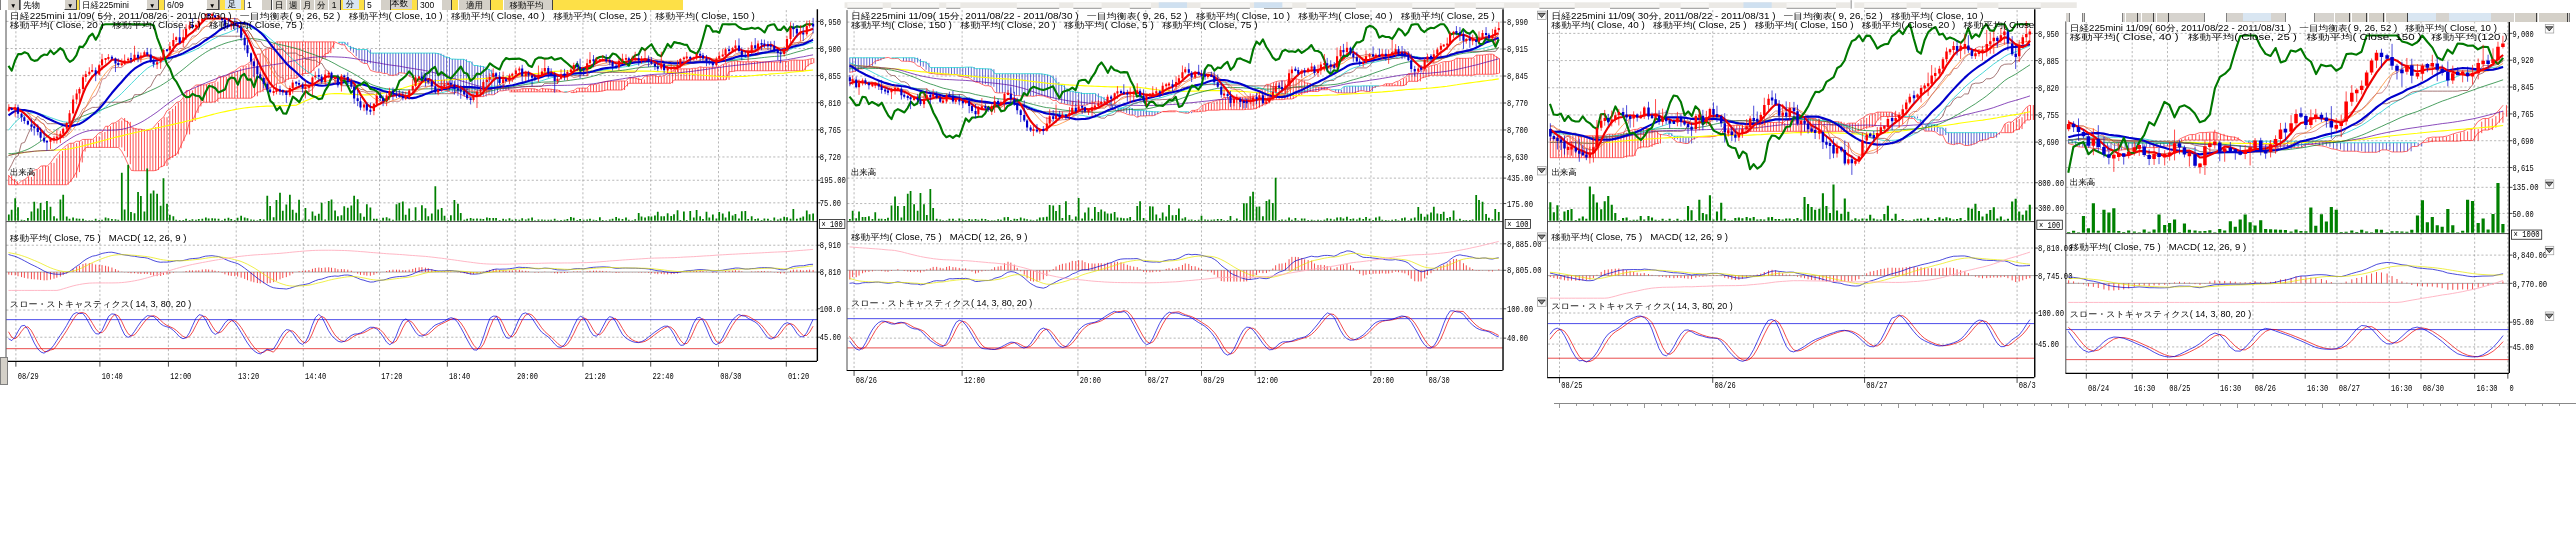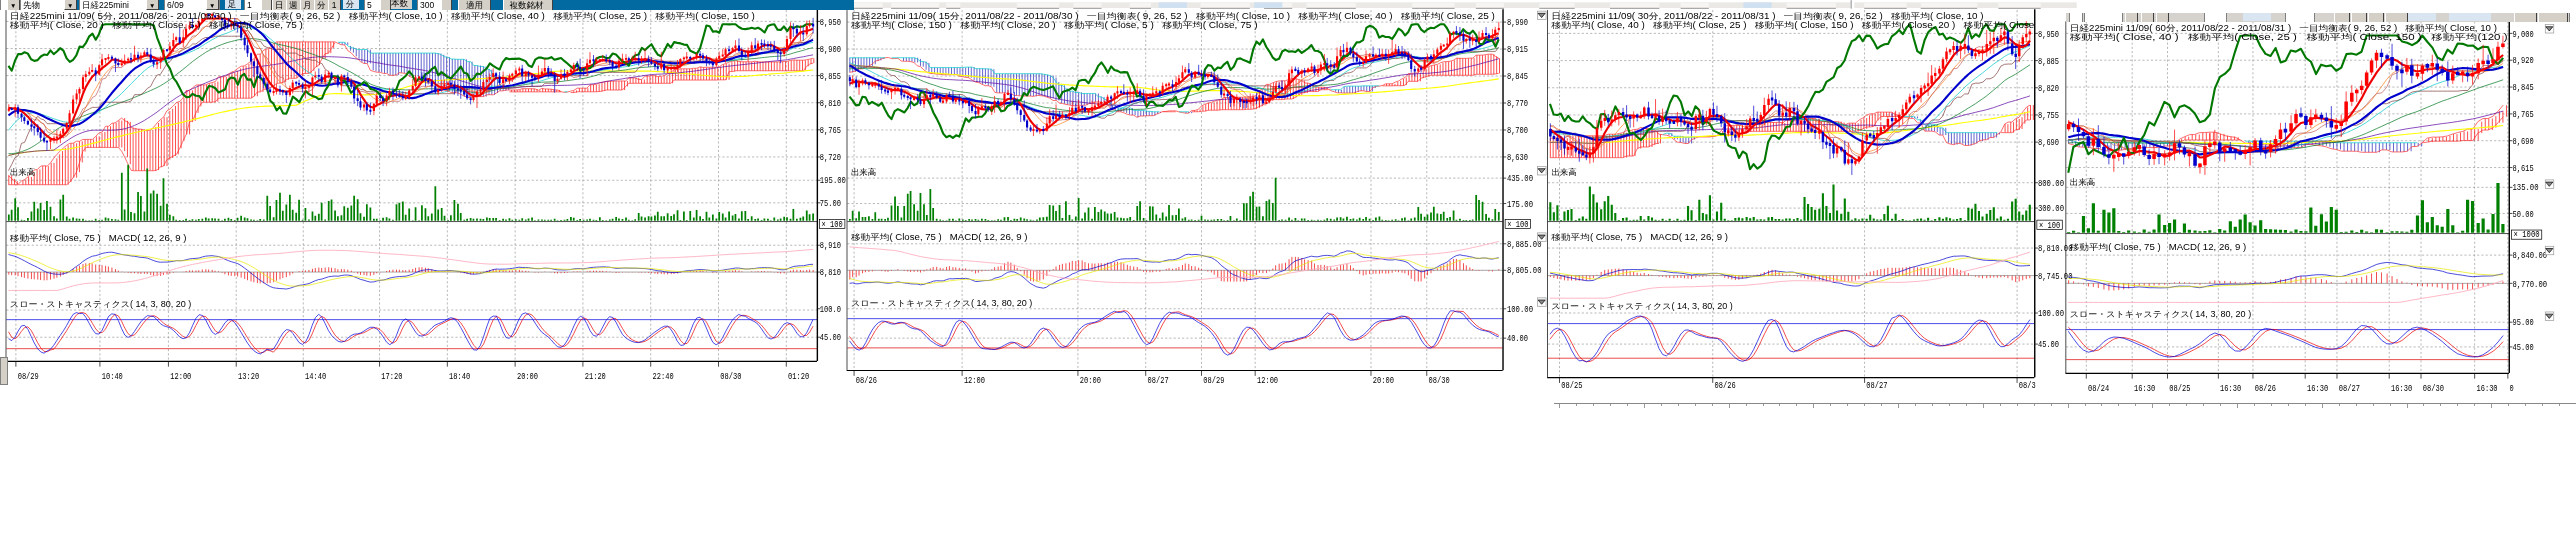--- a/index.html
+++ b/index.html
@@ -1,14 +1,14 @@
 <!DOCTYPE html>
 <html style="font-size:11.3px"><head><meta charset="utf-8"><style>
 html,body{margin:0;padding:0;background:#fff;width:2576px;height:554px;overflow:hidden}
-#tb{position:absolute;left:0;top:0;width:854px;height:10px;background:#0369a1;overflow:hidden}
+#tb{position:absolute;left:0;top:0;width:683px;height:10px;background:#fde047;overflow:hidden}
 .b{position:absolute;background:#d4d0c8;border-left:0.7px solid #fff;border-top:0.7px solid #fff;border-right:0.7px solid #404040;border-bottom:0.7px solid #404040;font:8.5px "Liberation Sans";text-align:center;color:#000}
 .w{position:absolute;background:#fff;border:0.7px solid #808080;font:8.5px "Liberation Sans"}
 .lbl{position:absolute;background:#d9e6f2;font:8.5px "Liberation Sans";text-align:center}
 #tb4{position:absolute;left:2066px;top:12.7px;width:510px;height:9.2px;background:#d6d3ce;overflow:hidden}
 svg{position:absolute;left:0;top:0}
 </style></head><body>
 <svg width="2576" height="554" viewBox="0 0 3648 784">
     <rect width="3648" height="784" fill="#ffffff"></rect>
     <style>.gd{stroke:#9a9a9a;stroke-dasharray:3 3;fill:none}.ln{fill:none;stroke-linejoin:round}text{font-family:"Liberation Sans",sans-serif;font-size:12px;fill:#000}.ax{font-family:"Liberation Mono",monospace;font-size:12px}.lb{font-size:12px}</style>
     <path d="M22.5,14 V511" class="gd"></path>
@@ -558,21 +558,21 @@
       <span style="position:absolute;left:0;top:4px">本数</span>
     </div>
 <div class="w" style="left:417px;top:-6.4px;width:24px;height:15px">
       <span style="position:absolute;left:2.1px;top:5px">300</span>
     </div>
 <div class="b" style="left:441px;top:-6.4px;width:8.5px;height:15px"></div>
 <div class="b" style="left:458px;top:-6.4px;width:31px;height:15px">
       <span style="position:absolute;left:7px;top:5px">適用</span>
     </div>
 <div class="b" style="left:503px;top:-6.4px;width:48px;height:15px">
-      <span style="position:absolute;left:5.6px;top:5px">複数銘材</span>
+      <span style="position:absolute;left:5.6px;top:5px">移動平均</span>
     </div>
 </div>
 <div id="tb4">
 <div class="w" style="left:2.8px;top:-7px;width:12.7px;height:15px"></div>
 <div class="w" style="left:18.4px;top:-7px;width:37px;height:15px"></div>
 <div class="b" style="left:59px;top:-7px;width:11.3px;height:15px"></div>
 <div class="b" style="left:75px;top:-7px;width:11.3px;height:15px"></div>
 <div class="b" style="left:90px;top:-7px;width:11.3px;height:15px"></div>
 <div class="w" style="left:138px;top:-7px;width:21px;height:15px"></div>
 <div class="lbl" style="left:177px;top:-7px;width:28px;height:15px"></div>

